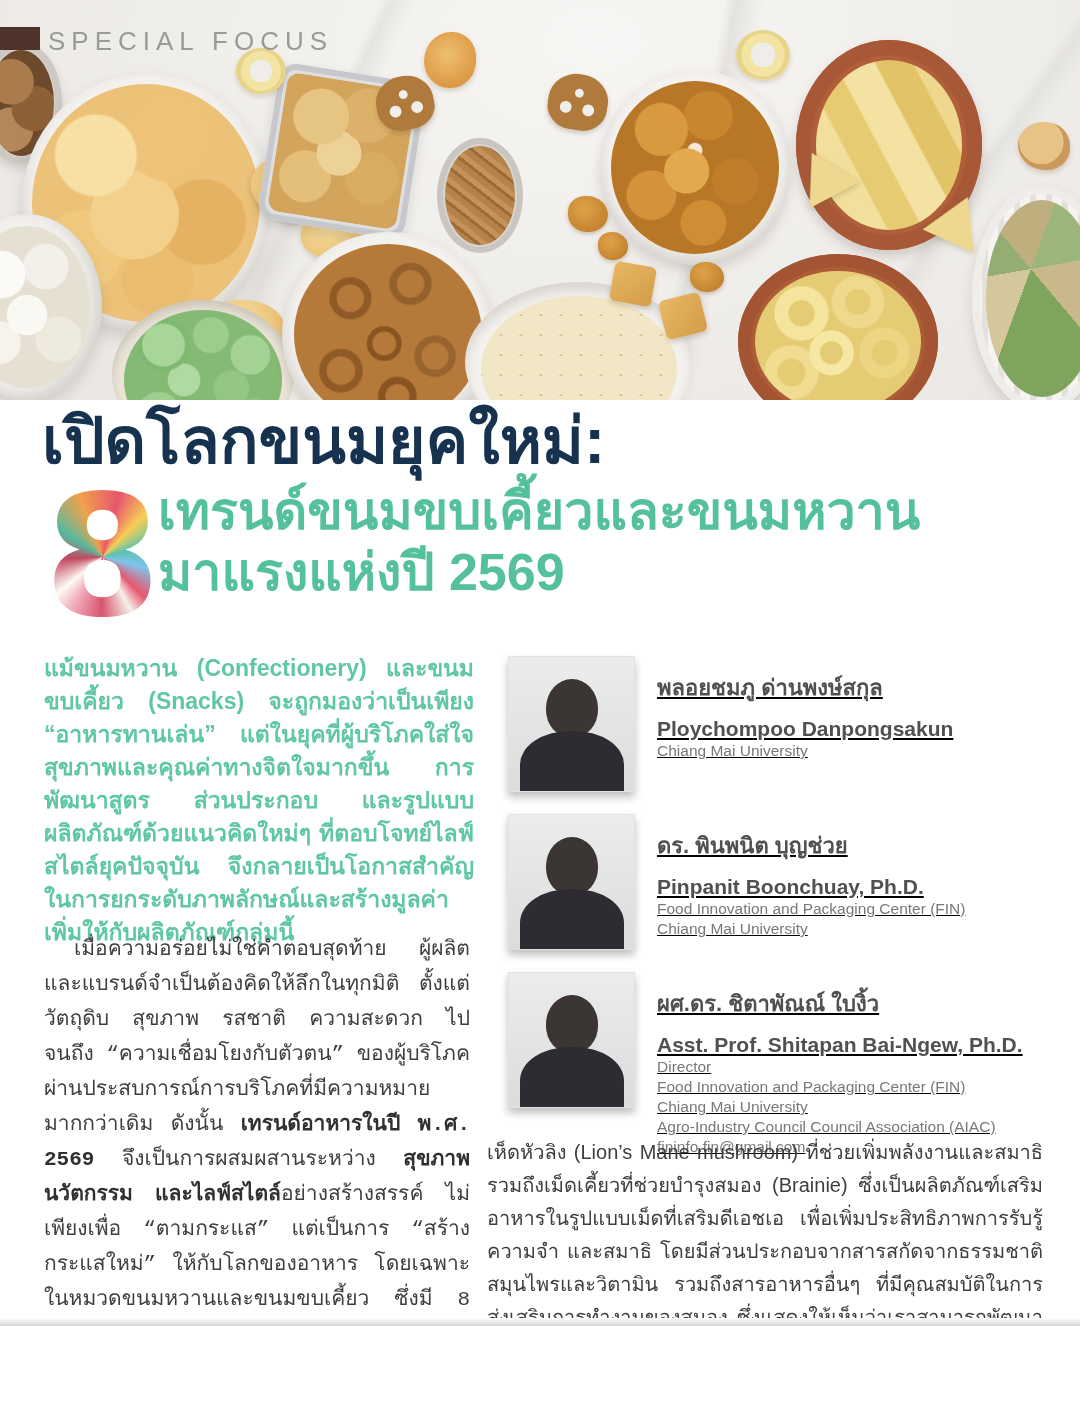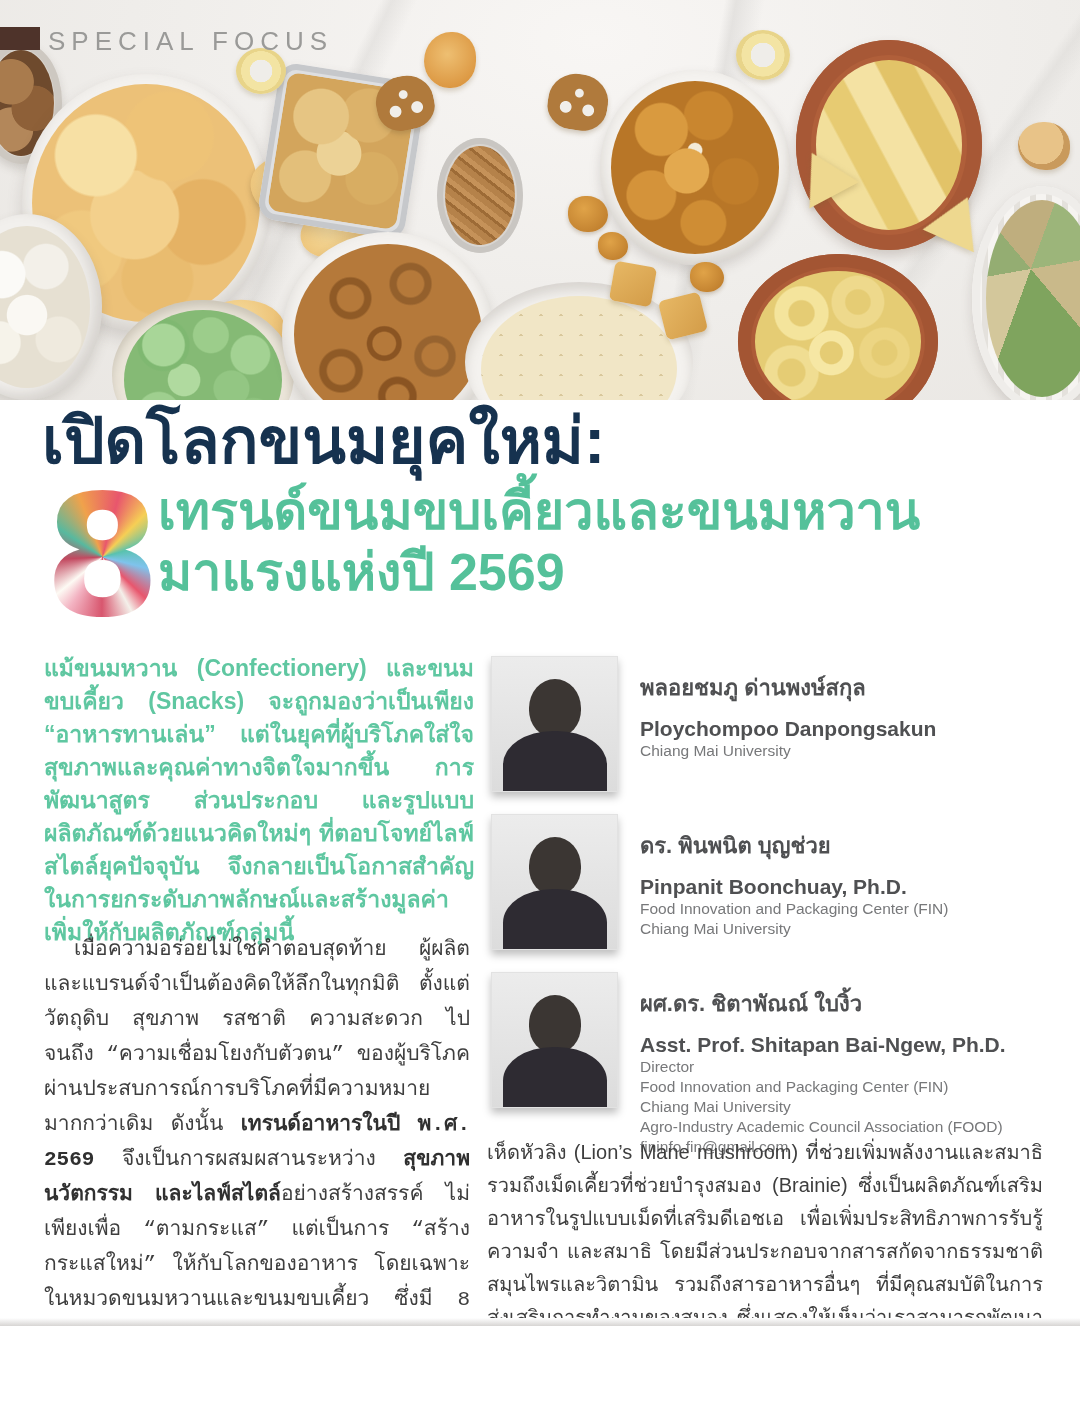--- a/index.html
+++ b/index.html
@@ -192,21 +192,21 @@
   }
   .title-green { margin-left:116px; font-size:52px; font-weight:700; color:#55c19a; line-height:1.18; }
 
   
   .intro {
     position:absolute; left:44px; top:652px; width:430px;
     font-size:23px; line-height:33px; color:#5fc7a1; text-align:justify; font-weight:700;
   }
 
   
-  .authors { position:absolute; left:491px; top:656px; width:560px; }
+  .authors { position:absolute; left:508px; top:656px; width:560px;text-decoration:underline; }
   .author { display:flex; margin-bottom:22px; }
   .author-photo { flex:0 0 auto; width:127px; height:136px; background:linear-gradient(#ececec, #dcdcdc);
     border:1px solid #e2e2e2; box-shadow:0 5px 8px rgba(0,0,0,.25); position:relative; overflow:hidden; margin-right:22px; }
   .author-photo::before { content:""; position:absolute; left:50%; top:22px; transform:translateX(-50%);
     width:52px; height:58px; border-radius:50% 50% 46% 46%; background:#3b3633; }
   .author-photo::after { content:""; position:absolute; left:50%; top:74px; transform:translateX(-50%);
     width:104px; height:70px; border-radius:48% 48% 0 0; background:#2e2b32; }
   .author-info { padding-top:14px; }
   .author-name-th { font-size:22px; font-weight:700; color:#4f5052; margin-bottom:12px; }
   .author-name-en { font-size:21px; font-weight:700; color:#4f5052; }
@@ -329,21 +329,21 @@
       </div>
     </div>
     <div class="author">
       <div class="author-photo"></div>
       <div class="author-info">
         <div class="author-name-th">ผศ.ดร. ชิตาพัณณ์ ใบงิ้ว</div>
         <div class="author-name-en">Asst. Prof. Shitapan Bai-Ngew, Ph.D.</div>
         <div class="author-line">Director</div>
         <div class="author-line">Food Innovation and Packaging Center (FIN)</div>
         <div class="author-line">Chiang Mai University</div>
-        <div class="author-line">Agro-Industry Academic Council Association (FOOD)</div>
+        <div class="author-line">Agro-Industry Council Council Association (AIAC)</div>
         <div class="author-line">fininfo.fin@gmail.com</div>
       </div>
     </div>
   </div>
 
   <div class="col-left">
     <p class="para1"><span>เมื่อความอร่อยไม่ใช่คำตอบสุดท้าย ผู้ผลิตและแบรนด์จำเป็นต้องคิดให้ลึกในทุกมิติ ตั้งแต่วัตถุดิบ สุขภาพ รสชาติ ความสะดวก ไปจนถึง “ความเชื่อมโยงกับตัวตน” ของผู้บริโภคผ่านประสบการณ์การบริโภคที่มีความหมายมากกว่าเดิม ดังนั้น </span><b>เทรนด์อาหารในปี พ.ศ. 2569 </b><span>จึงเป็นการผสมผสานระหว่าง </span><b>สุขภาพ นวัตกรรม และไลฟ์สไตล์</b><span>อย่างสร้างสรรค์ ไม่เพียงเพื่อ “ตามกระแส” แต่เป็นการ “สร้างกระแสใหม่” ให้กับโลกของอาหาร โดยเฉพาะในหมวดขนมหวานและขนมขบเคี้ยว ซึ่งมี 8 เทรนด์สำคัญที่น่าจับตามองในปี พ.ศ. 2569 (ภาพที่ 1)</span></p>
     <div class="section">
       <span class="trend-icon">1</span>
       <div class="section-heading">ขนมขบเคี้ยวฟังก์ชัน (Functional Snacks)</div>

